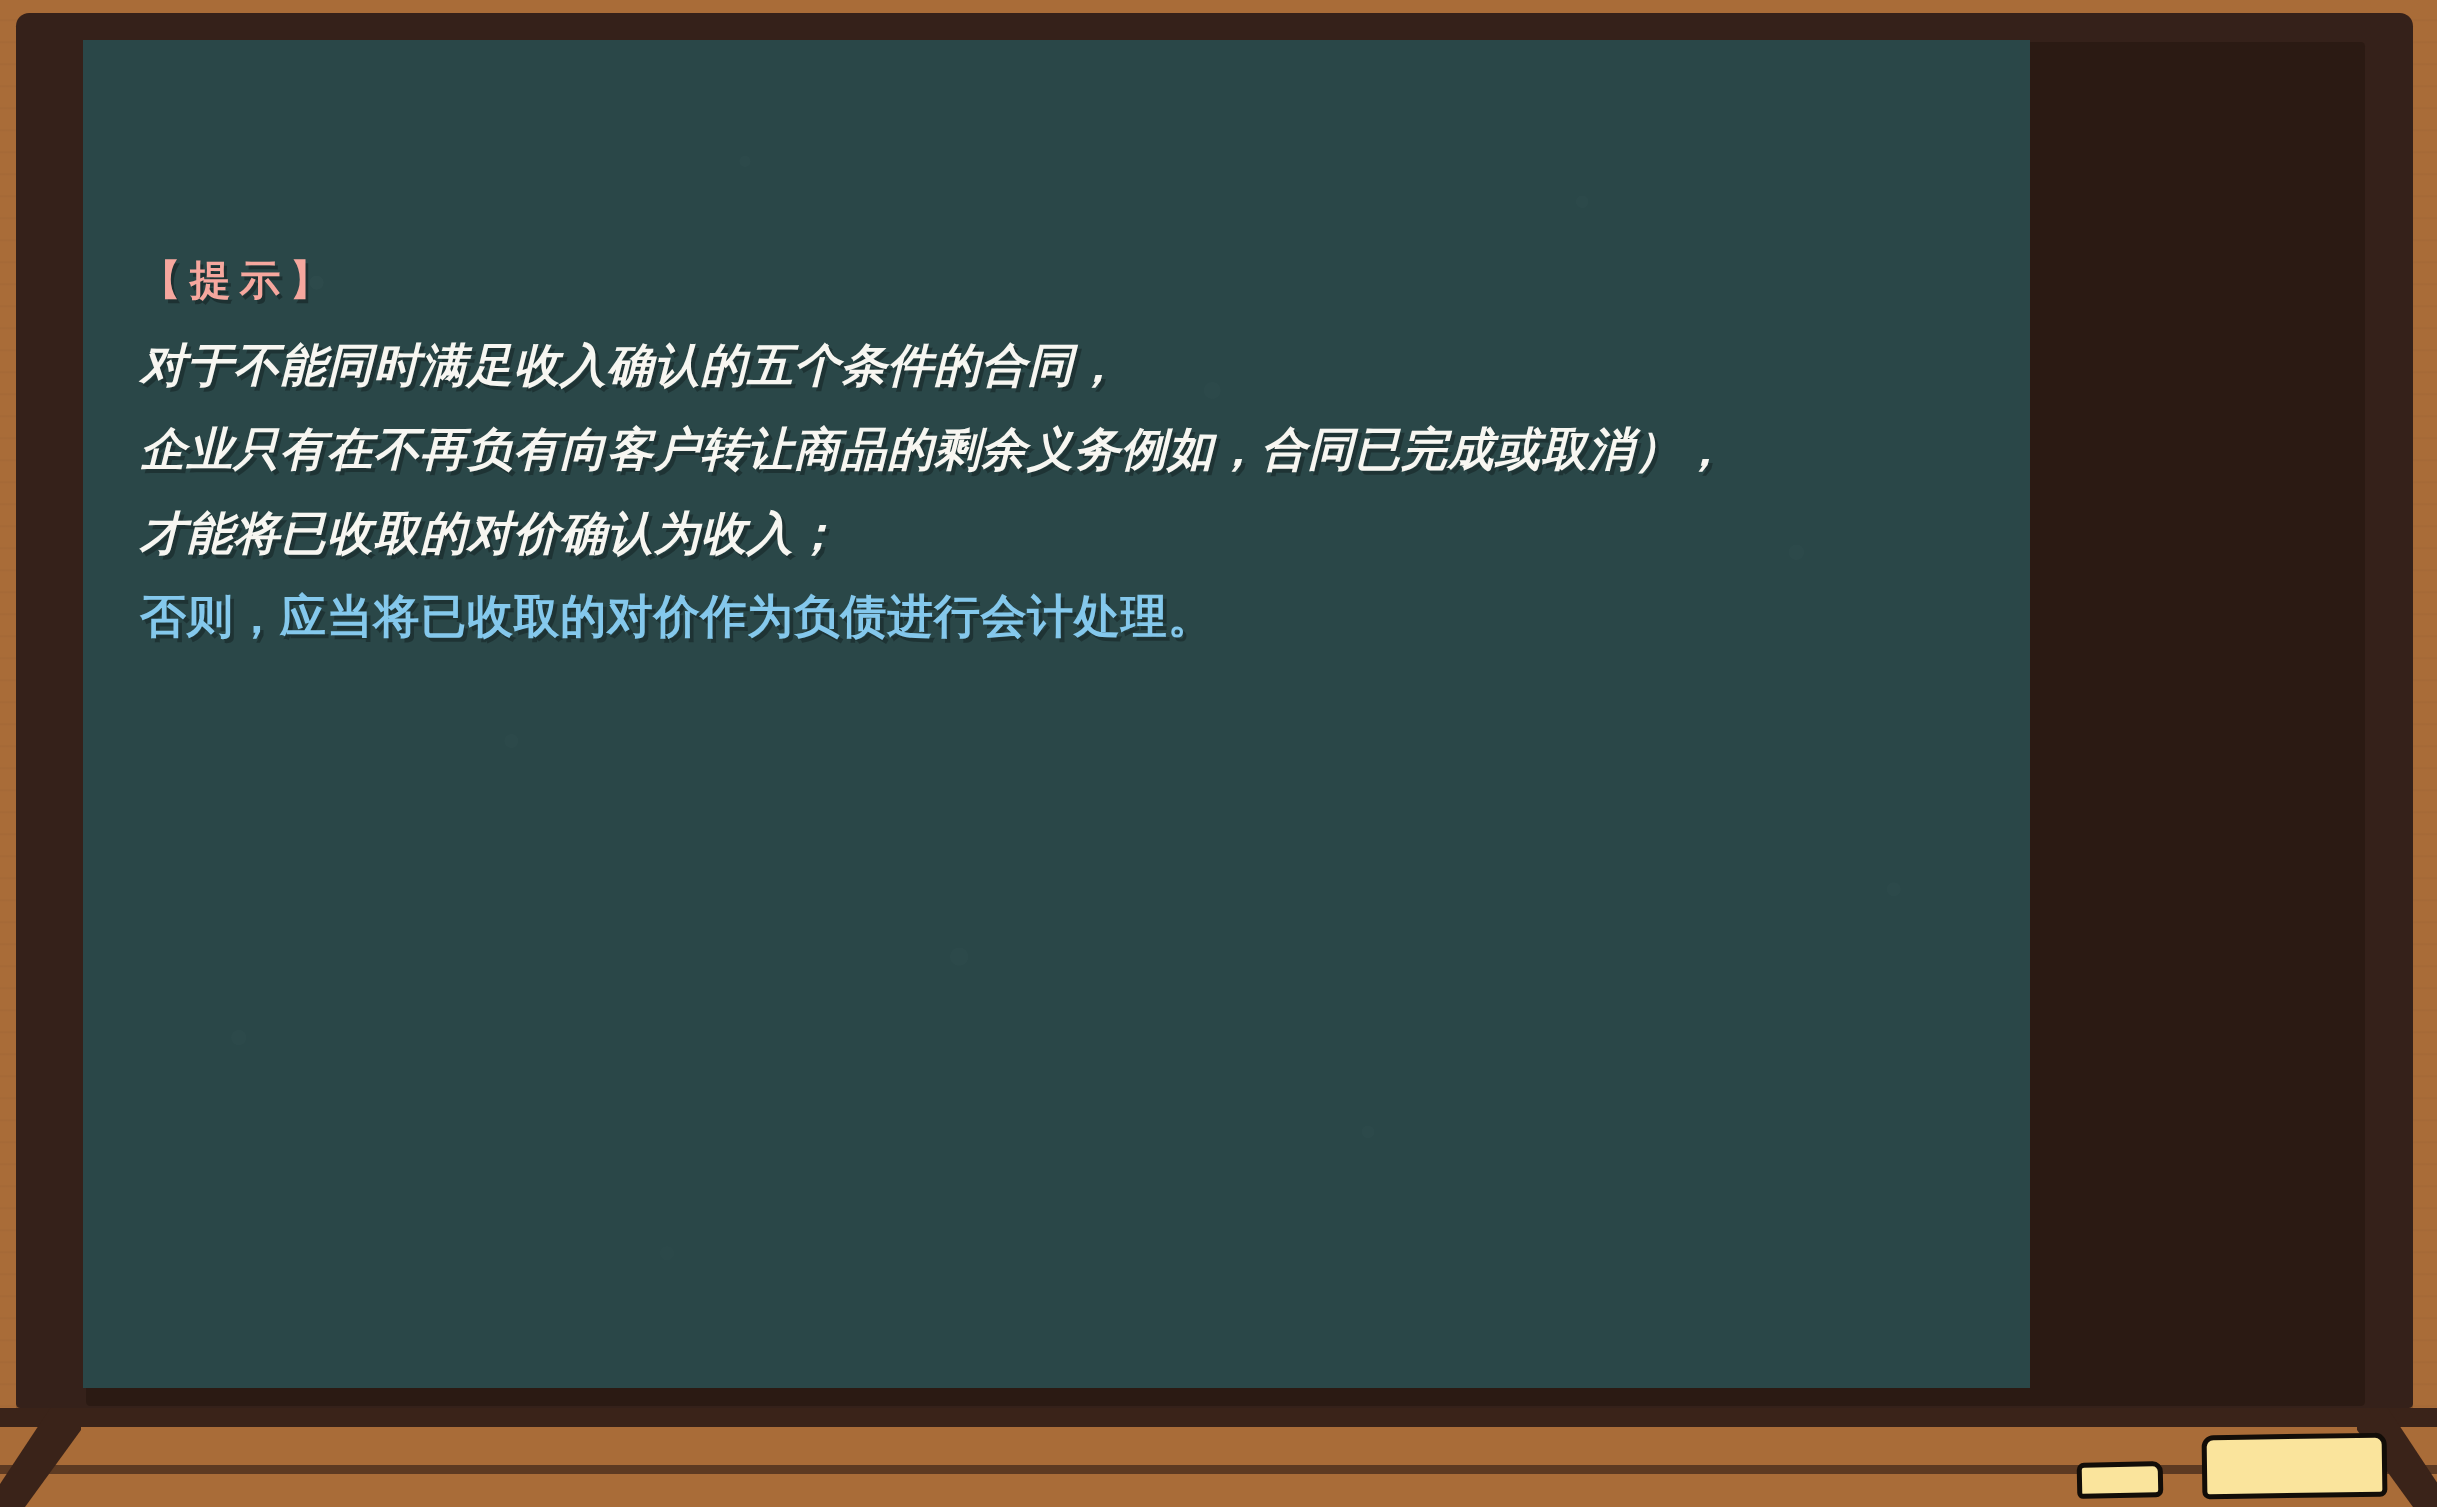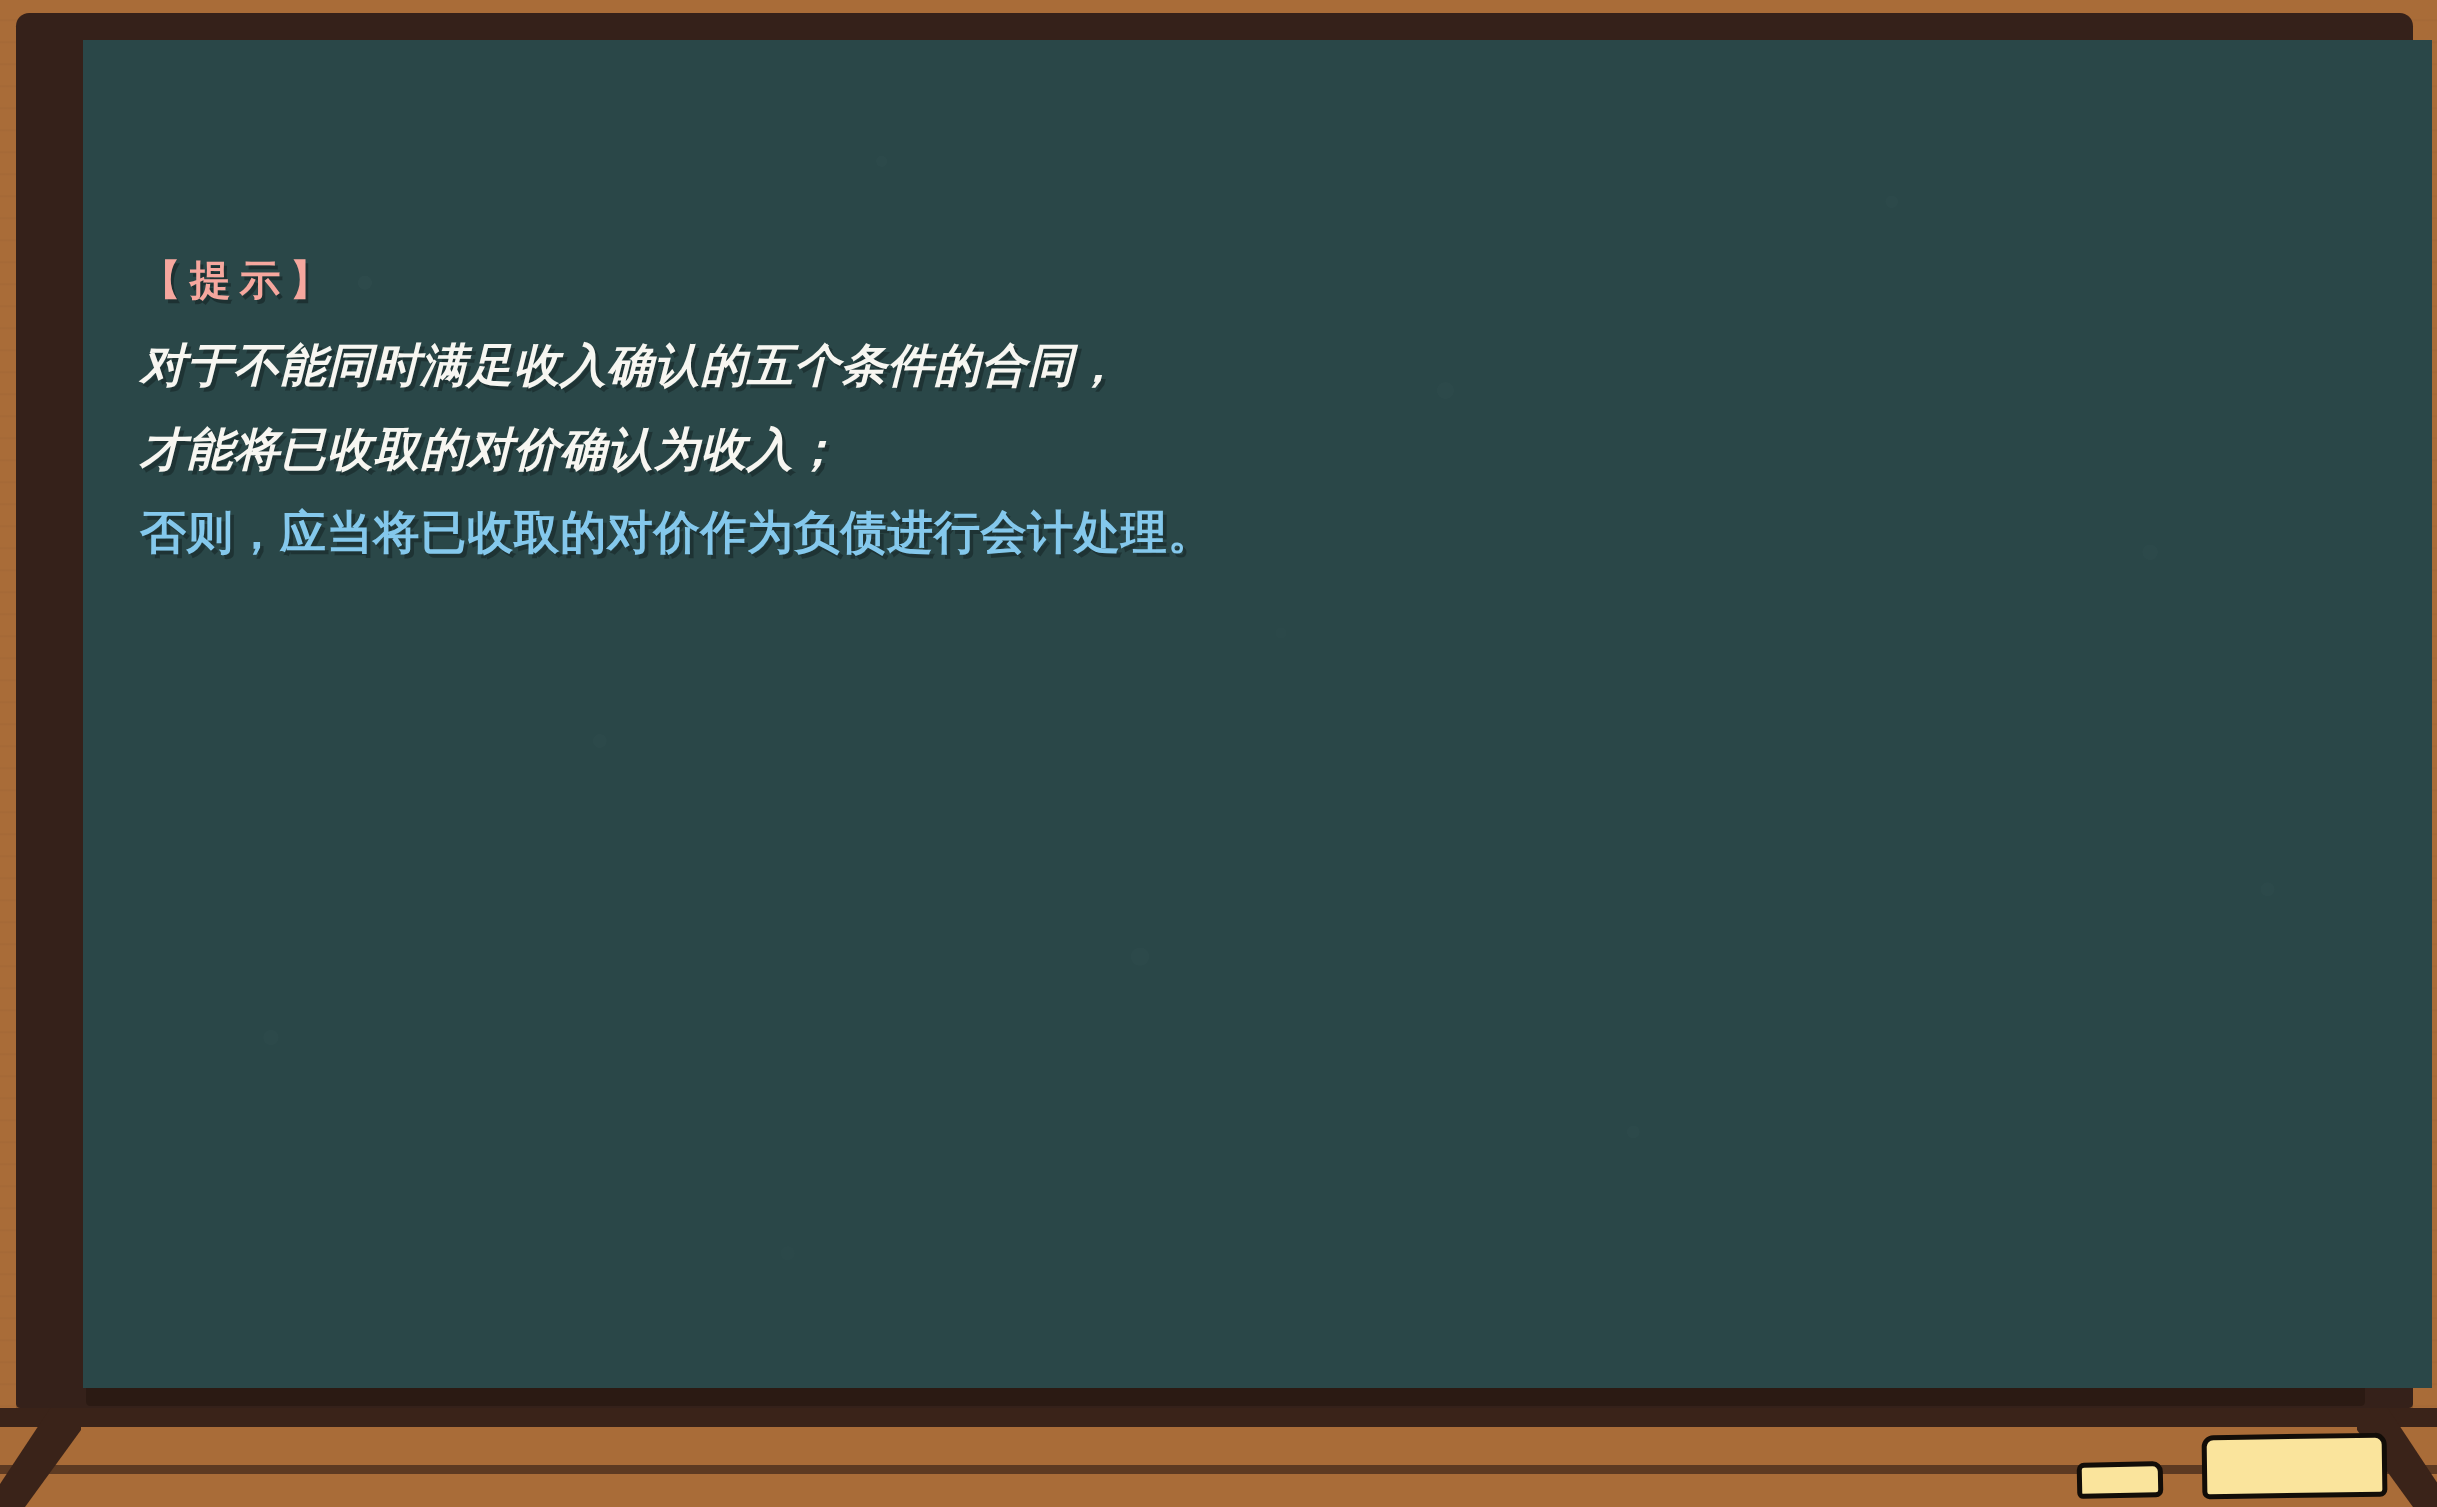--- a/index.html
+++ b/index.html
@@ -56,21 +56,21 @@
     height: 1364px;
     background: #2b1a13;
     border-radius: 4.4px;
   }
 
   
   .board-surface {
     position: absolute;
     left: 83px;
     top: 40px;
-    width: 2349px;
+    width: 1947px;
     height: 1348px;
     background: #2a4748;
     overflow: hidden;
   }
   
   .board-noise {
     position: absolute;
     inset: 0;
     opacity: 0.55;
     background-image:
@@ -206,20 +206,21 @@
 
   <div class="board-surface">
     <div class="board-noise"></div>
 
     <div class="note-body">
 
       <div class="note-title">【提示】</div>
 
       <p class="note-line tone-white">对于不能同时满足收入确认的五个条件的合同，</p>
 
+      <p class="note-line tone-white">企业只有在不再负有向客户转让商品的剩余义务例如，合同已完成或取消），</p>
 
 
       <p class="note-line tone-white">才能将已收取的对价确认为收入；</p>
 
       <p class="note-line tone-blue">否则，应当将已收取的对价作为负债进行会计处理。</p>
 
     </div>
   </div>
 
   <div class="chalk-ledge">

